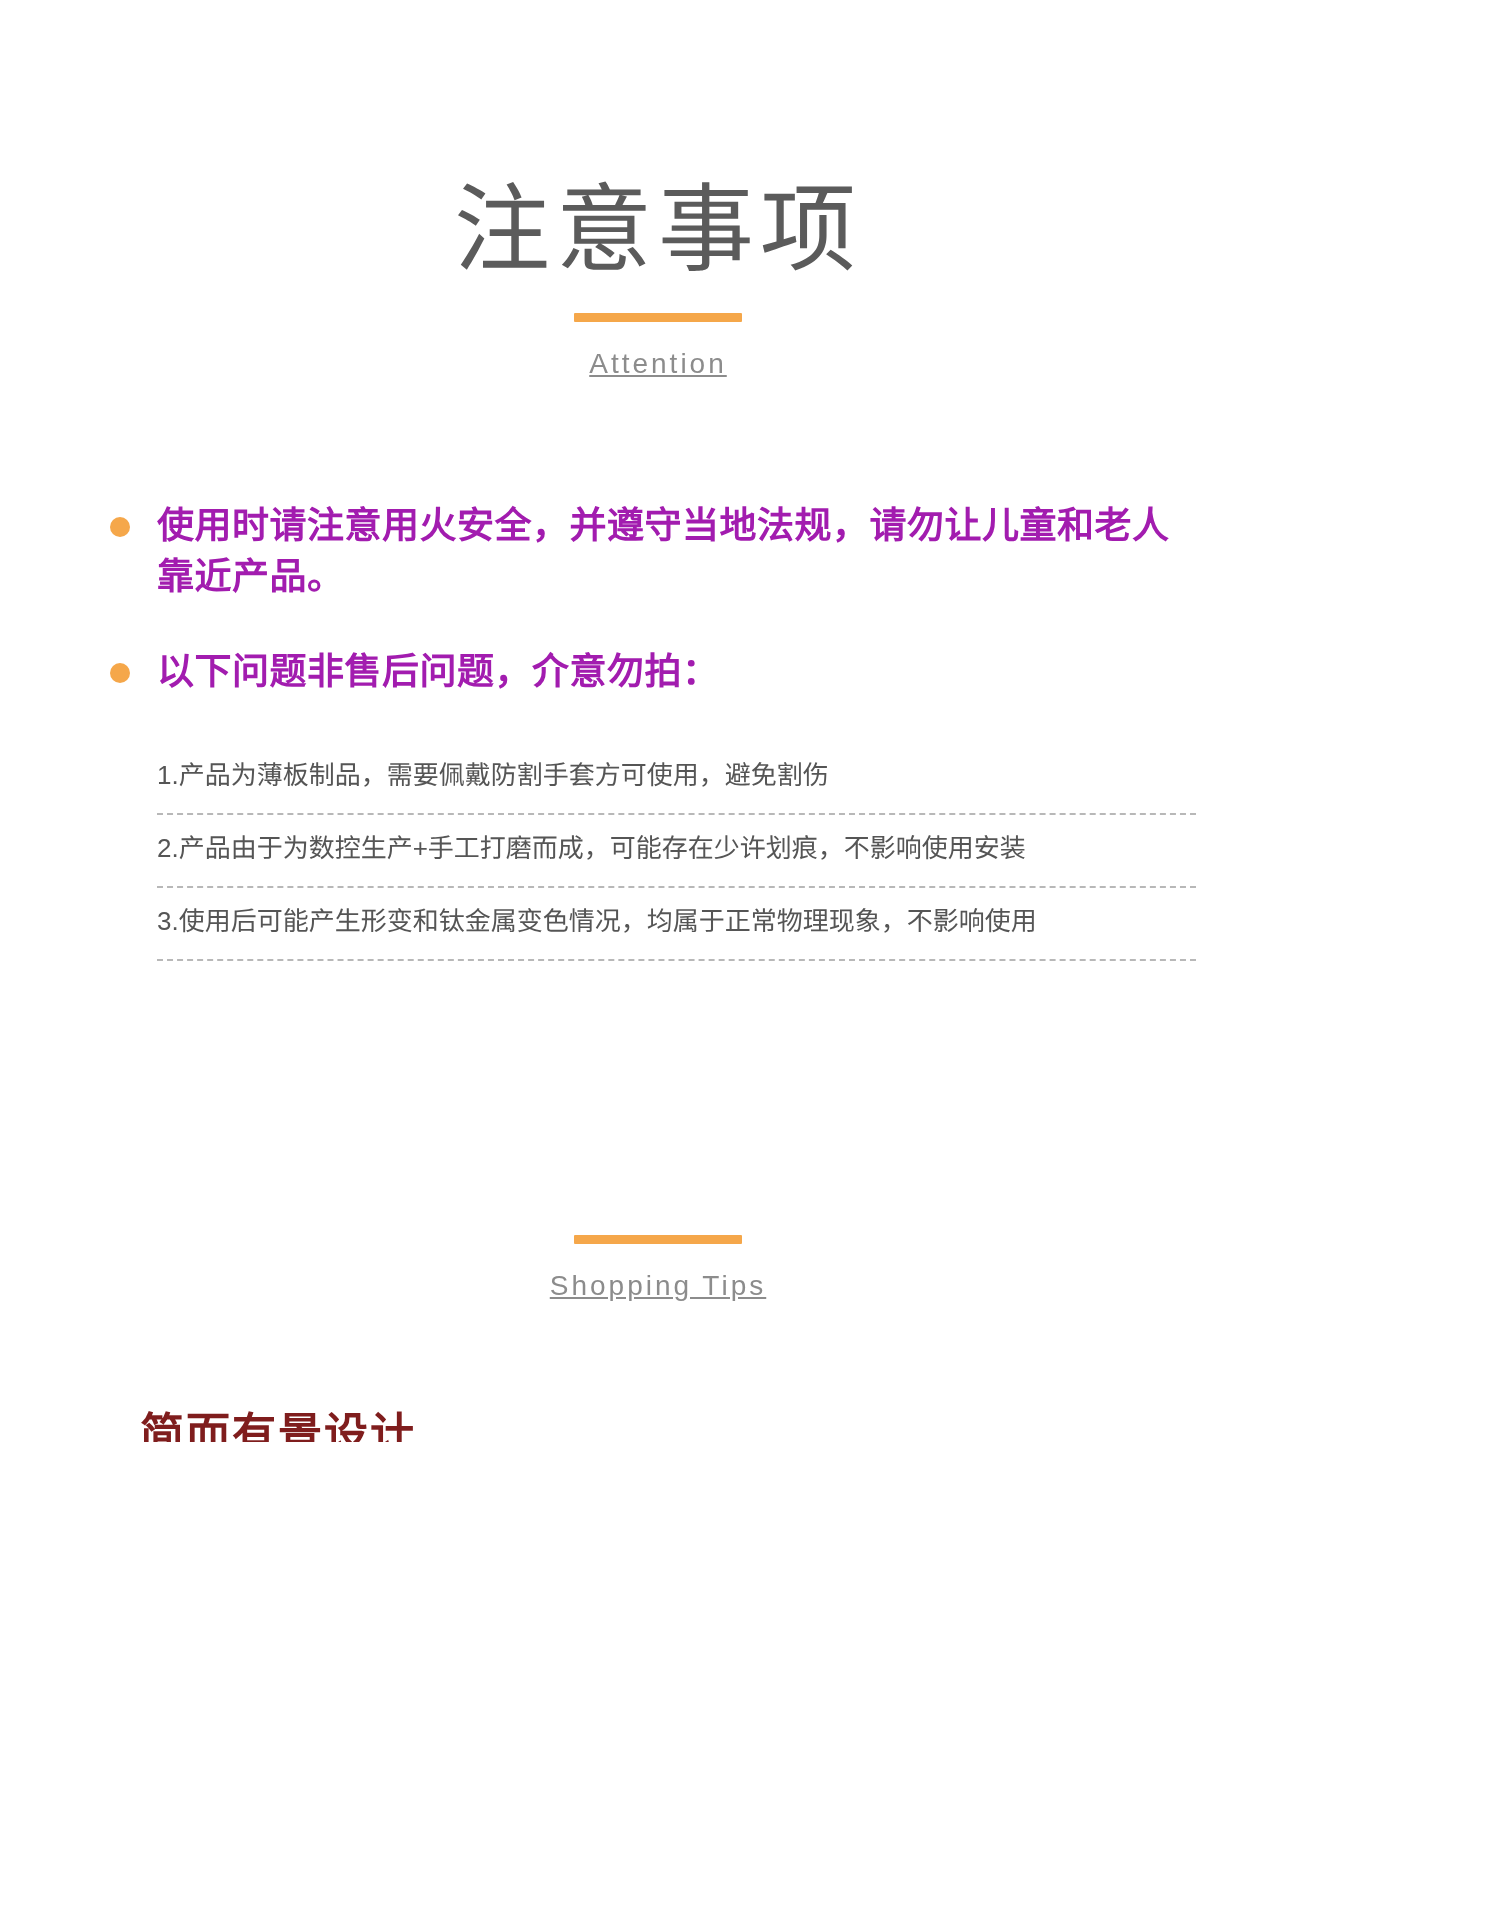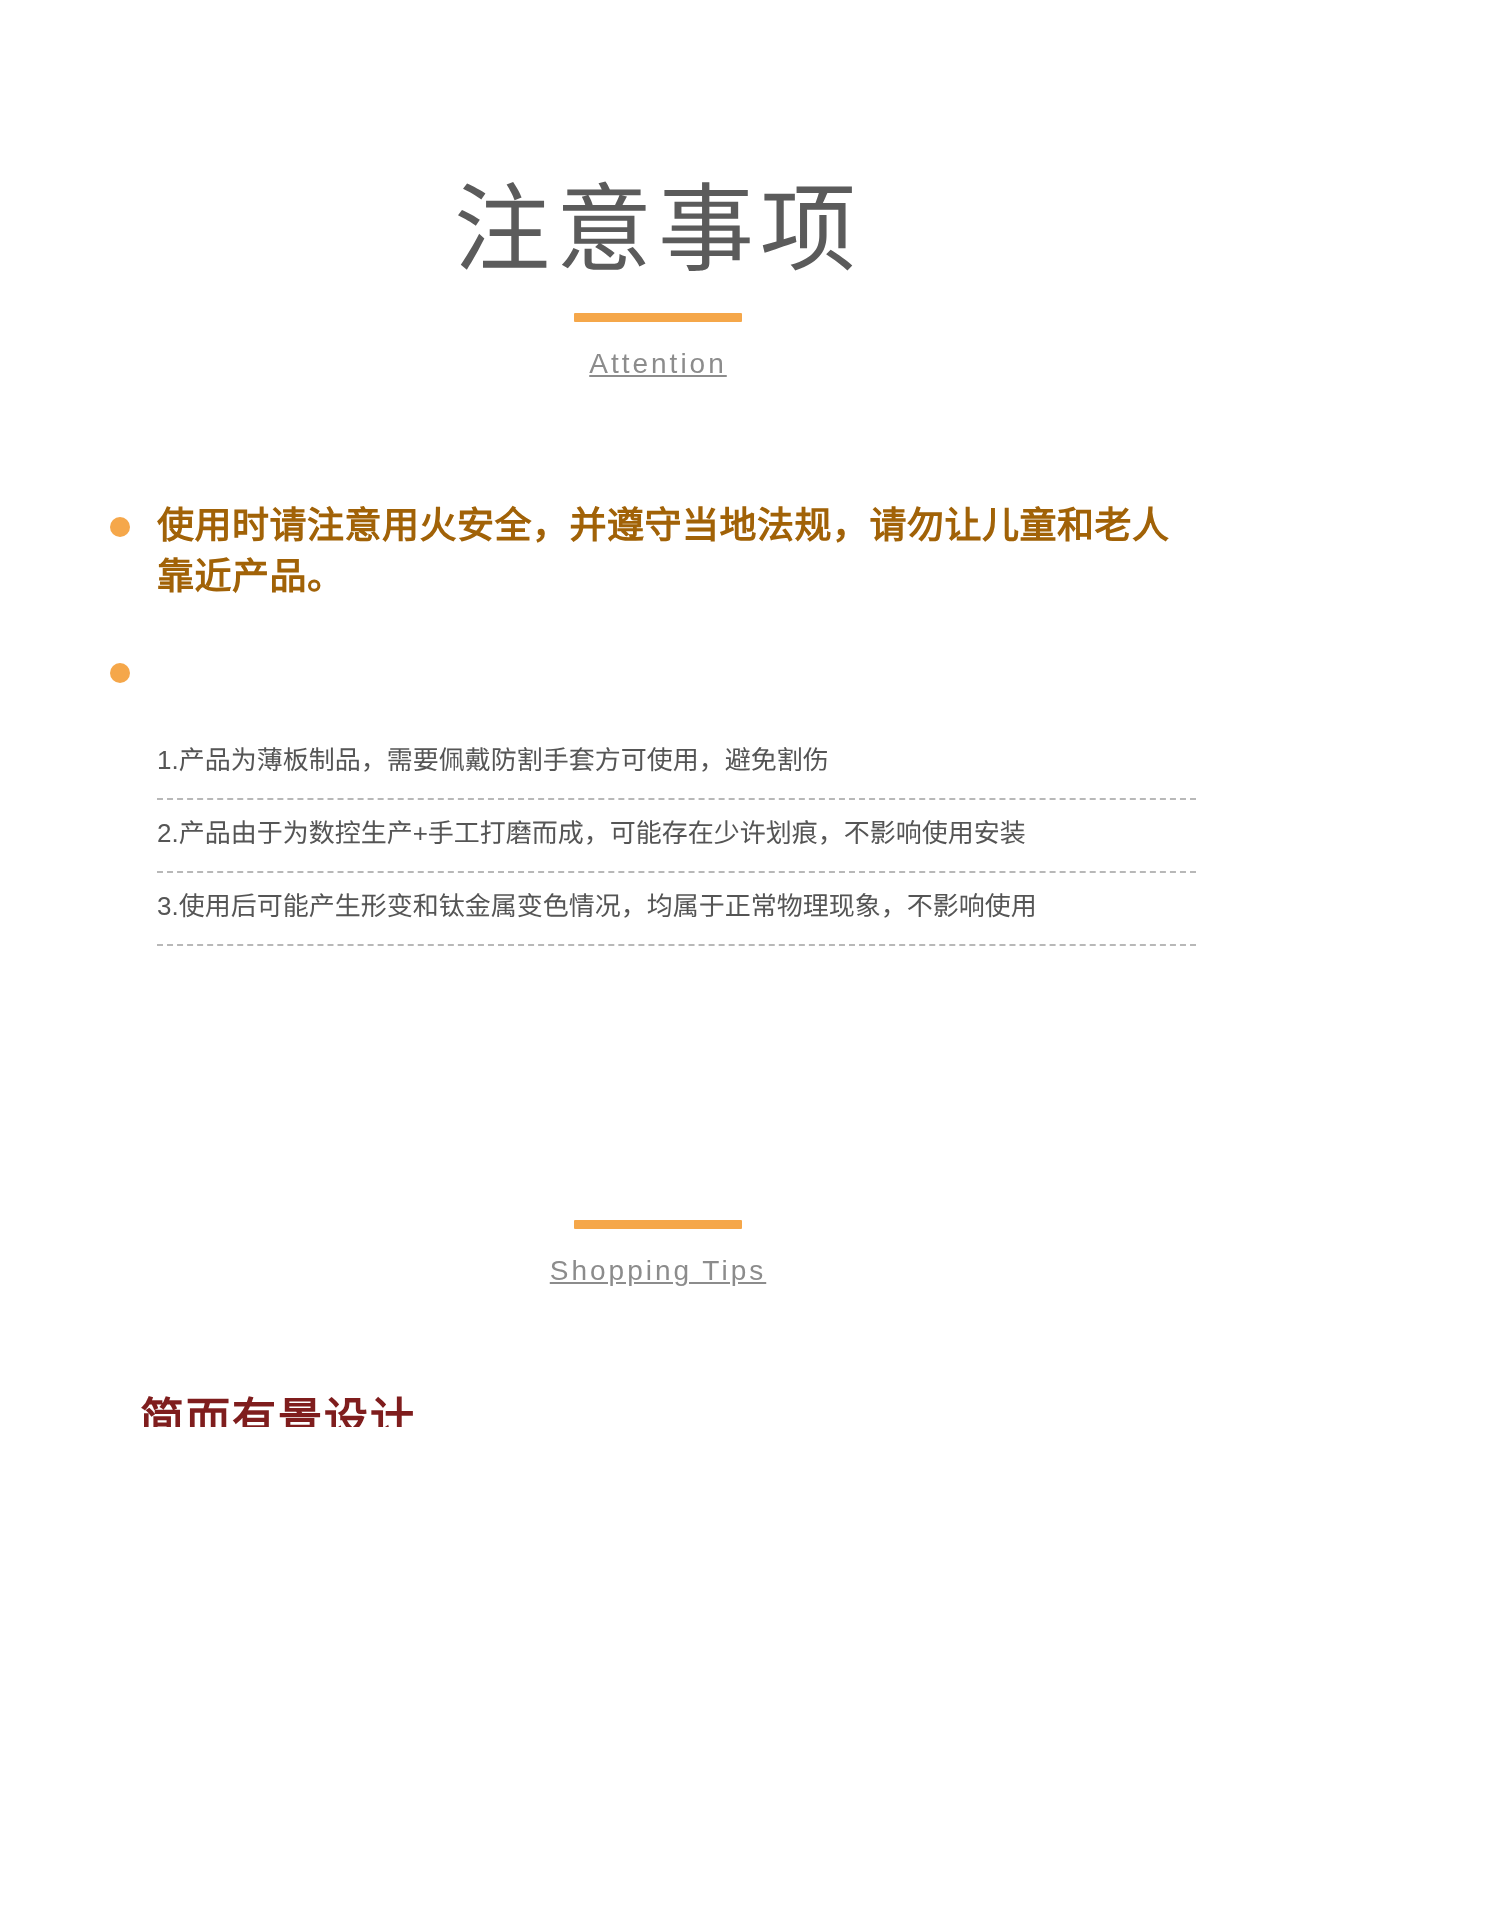--- a/index.html
+++ b/index.html
@@ -75,21 +75,21 @@
     height: 20px;
     border-radius: 50%;
     background: #f5a74a;
     margin-top: 17px;
     margin-right: 27px;
   }
   .bullet-text {
     font-size: 37px;
     line-height: 1.38;
     font-weight: 700;
-    color: #a16207;
+    color: #a21caf;
     letter-spacing: 0.5px;
   }
 
   
   .notes {
     margin: 24px 0 0 0;
     padding: 0 120px 0 157px;
   }
   .note-item {
     font-size: 26px;
@@ -132,20 +132,21 @@
     <div class="en-title">Attention</div>
   </div>
 
   <div class="bullets">
     <div class="bullet-row">
       <span class="bullet-dot"></span>
       <span class="bullet-text">使用时请注意用火安全，并遵守当地法规，请勿让儿童和老人靠近产品。</span>
     </div>
     <div class="bullet-row">
       <span class="bullet-dot"></span>
+      <span class="bullet-text">以下问题非售后问题，介意勿拍：</span>
     </div>
   </div>
 
   <div class="notes">
     <div class="note-item">1.产品为薄板制品，需要佩戴防割手套方可使用，避免割伤</div>
     <hr class="note-sep">
     <div class="note-item">2.产品由于为数控生产+手工打磨而成，可能存在少许划痕，不影响使用安装</div>
     <hr class="note-sep">
     <div class="note-item">3.使用后可能产生形变和钛金属变色情况，均属于正常物理现象，不影响使用</div>
     <hr class="note-sep">

